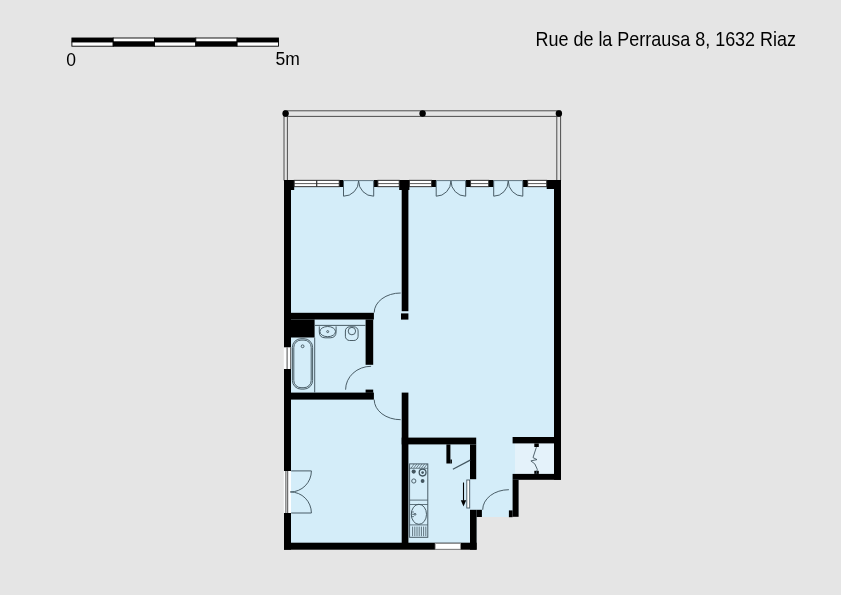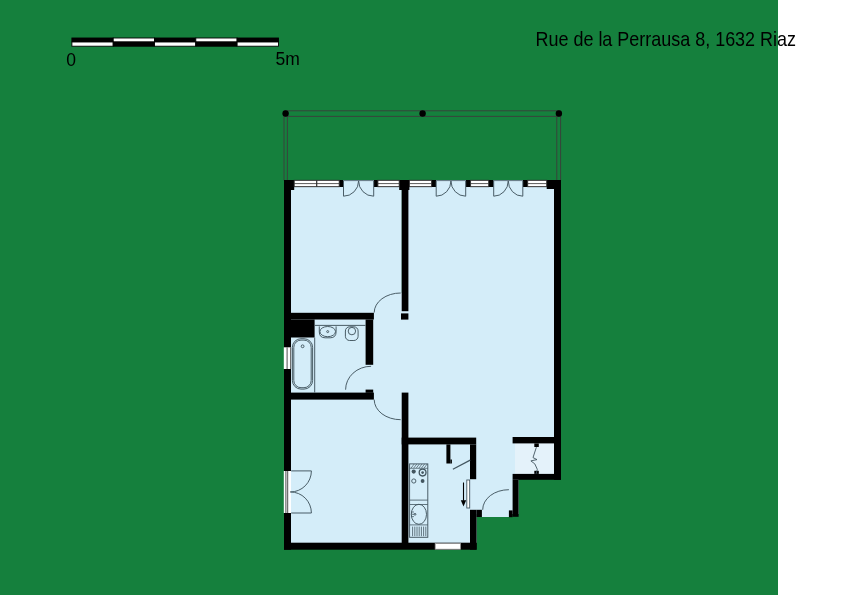--- a/index.html
+++ b/index.html
@@ -1,16 +1,16 @@
 <!DOCTYPE html>
 <html><head>
 <meta charset="utf-8">
 <style>
   html,body{margin:0;padding:0;background:#ffffff;}
-  .page{position:relative;width:778px;height:595px;background:#15803d;font-family:"Liberation Sans", sans-serif;}
+  .page{position:relative;width:841px;height:595px;background:#e5e5e5;font-family:"Liberation Sans", sans-serif;}
   svg{position:absolute;left:0;top:0;}
 </style>
 </head>
 <body>
 <div class="page">
 <svg width="841" height="595" viewBox="0 0 841 595">
 
   <text x="535.5" y="46.2" font-size="20.4" fill="#000" textLength="260.5" lengthAdjust="spacingAndGlyphs" font-family="Liberation Sans, sans-serif">Rue de la Perrausa 8, 1632 Riaz</text>
 
   <g stroke="#000" stroke-width="0.9" fill="none">

